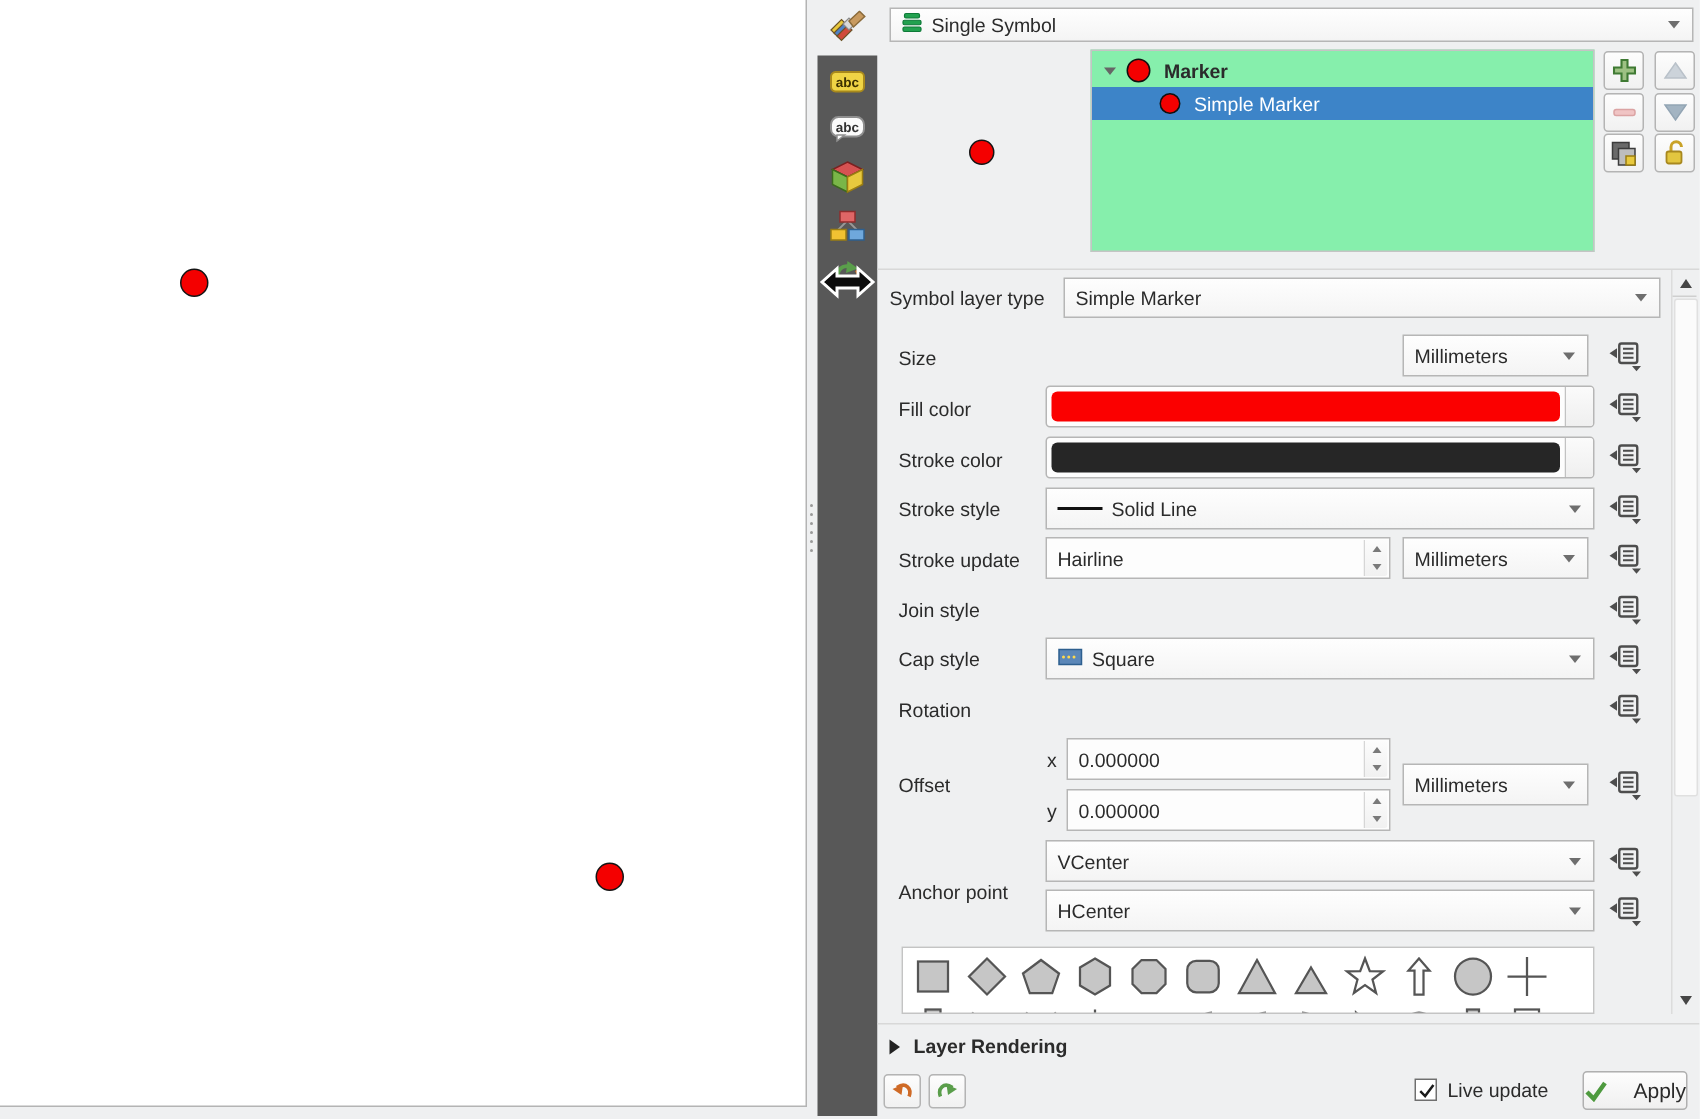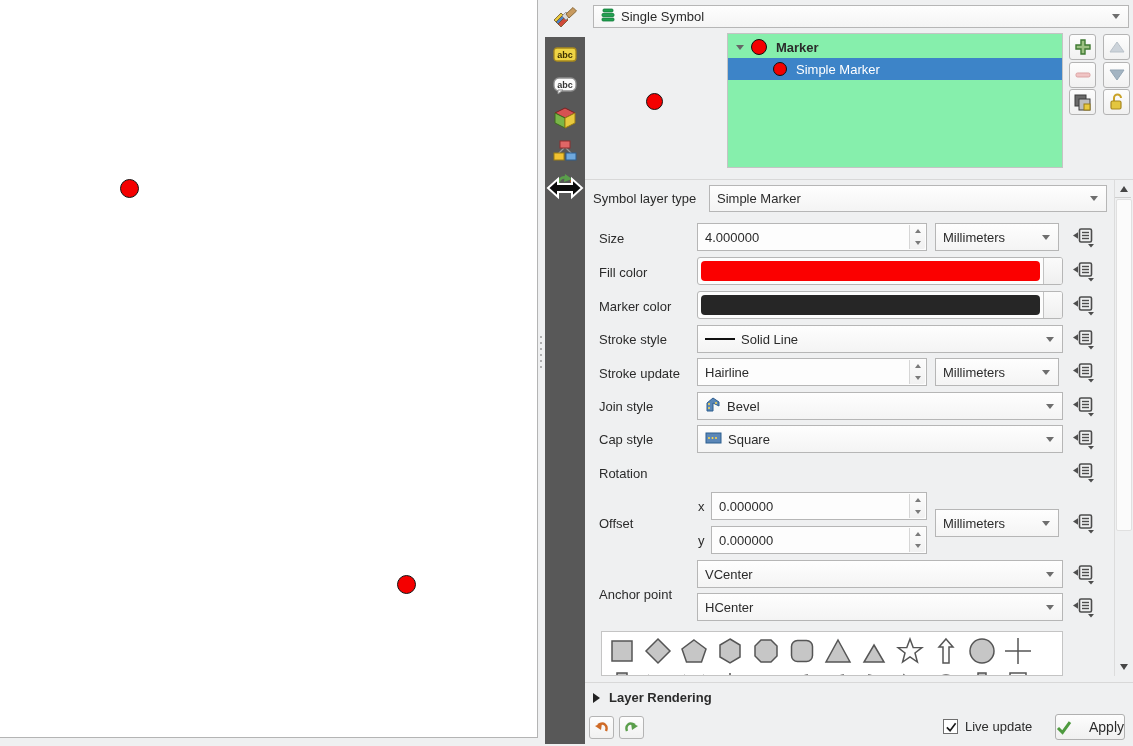--- a/index.html
+++ b/index.html
@@ -235,31 +235,20 @@
 
     <div class="hline" style="top:179px"></div>
 
     <span class="row-label" style="left:8px;top:191px">Symbol layer type</span>
     <div class="combo" style="left:124px;top:185px;width:398px">
       <span>Simple Marker</span>
       <span class="caret"></span>
     </div>
 
     <span class="row-label" style="left:14px;top:231px">Size</span>
-    <div class="spin" style="left:112px;top:223px;width:230px">
-      <span>4.000000</span>
-      <span class="spin-btns">
-          <i>
-            <span class="arr-up"></span>
-          </i>
-          <i>
-            <span class="arr-dn"></span>
-          </i>
-        </span>
-    </div>
     <div class="combo" style="left:350px;top:223px;width:124px;height:28px">
       <span>Millimeters</span>
       <span class="caret"></span>
     </div>
     <div class="override" style="left:486px;top:226px">
       <svg width="23" height="21" viewBox="0 0 23 21">
         <rect x="7.5" y="2" width="12" height="13" rx="1.5" fill="none" stroke="#4d4d4d" stroke-width="1.6"></rect>
         <line x1="10" y1="5.5" x2="17" y2="5.5" stroke="#4d4d4d" stroke-width="1.4"></line>
         <line x1="10" y1="8.5" x2="17" y2="8.5" stroke="#4d4d4d" stroke-width="1.4"></line>
         <line x1="10" y1="11.5" x2="17" y2="11.5" stroke="#4d4d4d" stroke-width="1.4"></line>
@@ -279,21 +268,21 @@
       <svg width="23" height="21" viewBox="0 0 23 21">
           <rect x="7.5" y="2" width="12" height="13" rx="1.5" fill="none" stroke="#4d4d4d" stroke-width="1.6"></rect>
           <line x1="10" y1="5.5" x2="17" y2="5.5" stroke="#4d4d4d" stroke-width="1.4"></line>
           <line x1="10" y1="8.5" x2="17" y2="8.5" stroke="#4d4d4d" stroke-width="1.4"></line>
           <line x1="10" y1="11.5" x2="17" y2="11.5" stroke="#4d4d4d" stroke-width="1.4"></line>
           <polygon points="1,8.5 6,5.2 6,11.8" fill="#4d4d4d"></polygon>
           <polygon points="16,17 22,17 19,20.5" fill="#4d4d4d"></polygon>
         </svg>
     </div>
 
-    <span class="row-label" style="left:14px;top:299px">Marker color</span>
+    <span class="row-label" style="left:14px;top:299px">Stroke color</span>
     <div class="color-btn" style="left:112px;top:291px;width:366px">
       <span class="color-swatch" style="background:#262626"></span>
       <span class="color-drop">
           <span class="caret" style="margin:0"></span>
         </span>
     </div>
     <div class="override" style="left:486px;top:294px">
       <svg width="23" height="21" viewBox="0 0 23 21">
           <rect x="7.5" y="2" width="12" height="13" rx="1.5" fill="none" stroke="#4d4d4d" stroke-width="1.6"></rect>
           <line x1="10" y1="5.5" x2="17" y2="5.5" stroke="#4d4d4d" stroke-width="1.4"></line>
@@ -342,32 +331,20 @@
           <rect x="7.5" y="2" width="12" height="13" rx="1.5" fill="none" stroke="#4d4d4d" stroke-width="1.6"></rect>
           <line x1="10" y1="5.5" x2="17" y2="5.5" stroke="#4d4d4d" stroke-width="1.4"></line>
           <line x1="10" y1="8.5" x2="17" y2="8.5" stroke="#4d4d4d" stroke-width="1.4"></line>
           <line x1="10" y1="11.5" x2="17" y2="11.5" stroke="#4d4d4d" stroke-width="1.4"></line>
           <polygon points="1,8.5 6,5.2 6,11.8" fill="#4d4d4d"></polygon>
           <polygon points="16,17 22,17 19,20.5" fill="#4d4d4d"></polygon>
         </svg>
     </div>
 
     <span class="row-label" style="left:14px;top:399px">Join style</span>
-    <div class="combo" style="left:112px;top:392px;width:366px;height:28px">
-      <span>
-        <svg width="16" height="15" viewBox="0 0 16 15">
-          <path d="M2 14 L2 6 L8 1 L14 5 L14 9 L8 6 L8 14 Z" fill="#5b87b8" stroke="#2d5f8f" stroke-width="1"></path>
-          <circle cx="4" cy="11" r="1" fill="#ffd94d"></circle>
-            <circle cx="4" cy="7" r="1" fill="#ffd94d"></circle>
-            <circle cx="11" cy="6" r="1" fill="#ffd94d"></circle>
-        </svg>
-      </span>
-      <span>Bevel</span>
-      <span class="caret"></span>
-    </div>
     <div class="override" style="left:486px;top:395px">
       <svg width="23" height="21" viewBox="0 0 23 21">
           <rect x="7.5" y="2" width="12" height="13" rx="1.5" fill="none" stroke="#4d4d4d" stroke-width="1.6"></rect>
           <line x1="10" y1="5.5" x2="17" y2="5.5" stroke="#4d4d4d" stroke-width="1.4"></line>
           <line x1="10" y1="8.5" x2="17" y2="8.5" stroke="#4d4d4d" stroke-width="1.4"></line>
           <line x1="10" y1="11.5" x2="17" y2="11.5" stroke="#4d4d4d" stroke-width="1.4"></line>
           <polygon points="1,8.5 6,5.2 6,11.8" fill="#4d4d4d"></polygon>
           <polygon points="16,17 22,17 19,20.5" fill="#4d4d4d"></polygon>
         </svg>
     </div>

